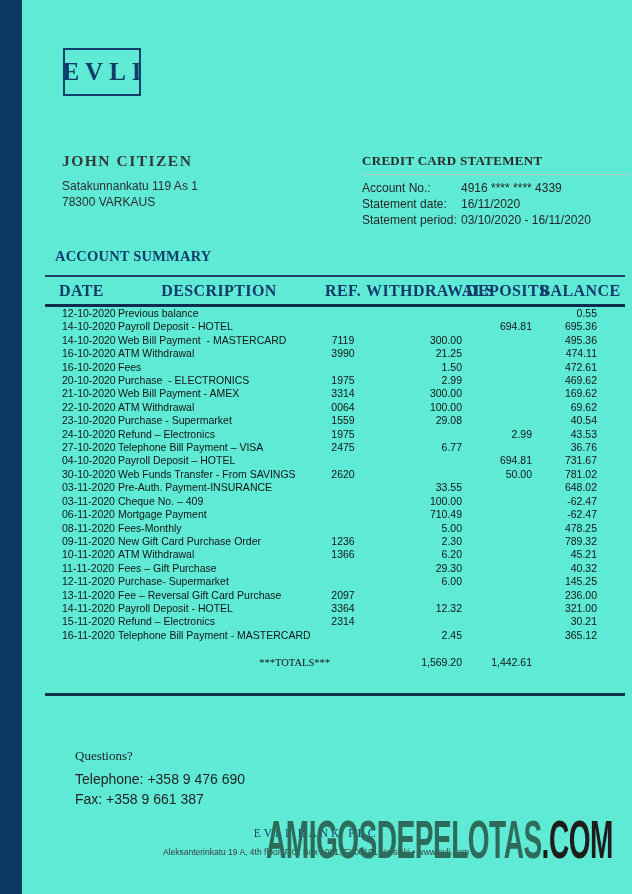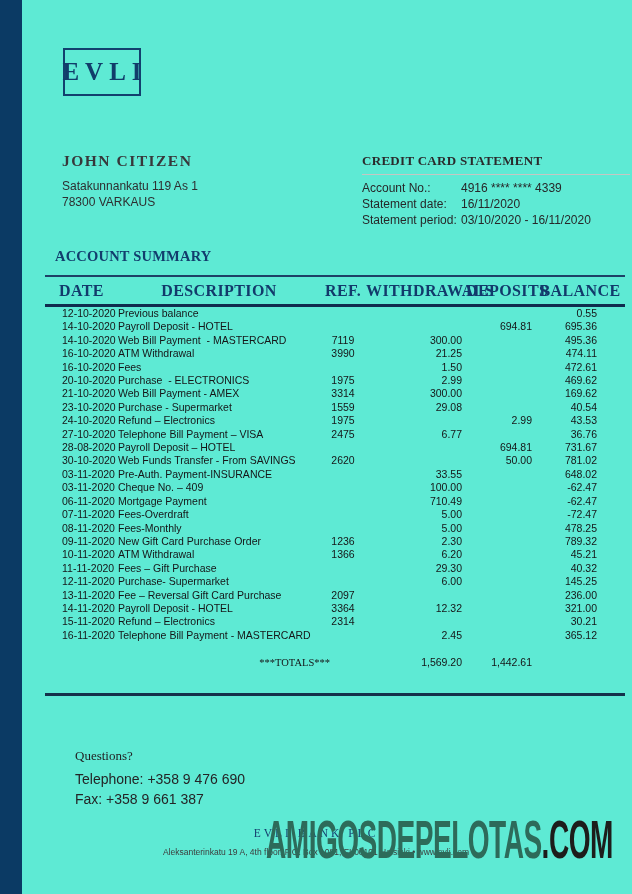--- a/index.html
+++ b/index.html
@@ -227,20 +227,28 @@
         </tr>
         <tr>
           <td class="c0">21-10-2020</td>
           <td class="c1">Web Bill Payment - AMEX</td>
           <td class="c2">3314</td>
           <td class="c3">300.00</td>
           <td class="c4"></td>
           <td class="c5">169.62</td>
         </tr>
         <tr>
+          <td class="c0">22-10-2020</td>
+          <td class="c1">ATM Withdrawal</td>
+          <td class="c2">0064</td>
+          <td class="c3">100.00</td>
+          <td class="c4"></td>
+          <td class="c5">69.62</td>
+        </tr>
+        <tr>
           <td class="c0">23-10-2020</td>
           <td class="c1">Purchase - Supermarket</td>
           <td class="c2">1559</td>
           <td class="c3">29.08</td>
           <td class="c4"></td>
           <td class="c5">40.54</td>
         </tr>
         <tr>
           <td class="c0">24-10-2020</td>
           <td class="c1">Refund – Electronics</td>
@@ -251,21 +259,21 @@
         </tr>
         <tr>
           <td class="c0">27-10-2020</td>
           <td class="c1">Telephone Bill Payment – VISA</td>
           <td class="c2">2475</td>
           <td class="c3">6.77</td>
           <td class="c4"></td>
           <td class="c5">36.76</td>
         </tr>
         <tr>
-          <td class="c0">28-08-2020</td>
+          <td class="c0">04-10-2020</td>
           <td class="c1">Payroll Deposit – HOTEL</td>
           <td class="c2"></td>
           <td class="c3"></td>
           <td class="c4">694.81</td>
           <td class="c5">731.67</td>
         </tr>
         <tr>
           <td class="c0">30-10-2020</td>
           <td class="c1">Web Funds Transfer - From SAVINGS</td>
           <td class="c2">2620</td>
@@ -289,28 +297,20 @@
           <td class="c4"></td>
           <td class="c5">-62.47</td>
         </tr>
         <tr>
           <td class="c0">06-11-2020</td>
           <td class="c1">Mortgage Payment</td>
           <td class="c2"></td>
           <td class="c3">710.49</td>
           <td class="c4"></td>
           <td class="c5">-62.47</td>
-        </tr>
-        <tr>
-          <td class="c0">07-11-2020</td>
-          <td class="c1">Fees-Overdraft</td>
-          <td class="c2"></td>
-          <td class="c3">5.00</td>
-          <td class="c4"></td>
-          <td class="c5">-72.47</td>
         </tr>
         <tr>
           <td class="c0">08-11-2020</td>
           <td class="c1">Fees-Monthly</td>
           <td class="c2"></td>
           <td class="c3">5.00</td>
           <td class="c4"></td>
           <td class="c5">478.25</td>
         </tr>
         <tr>

